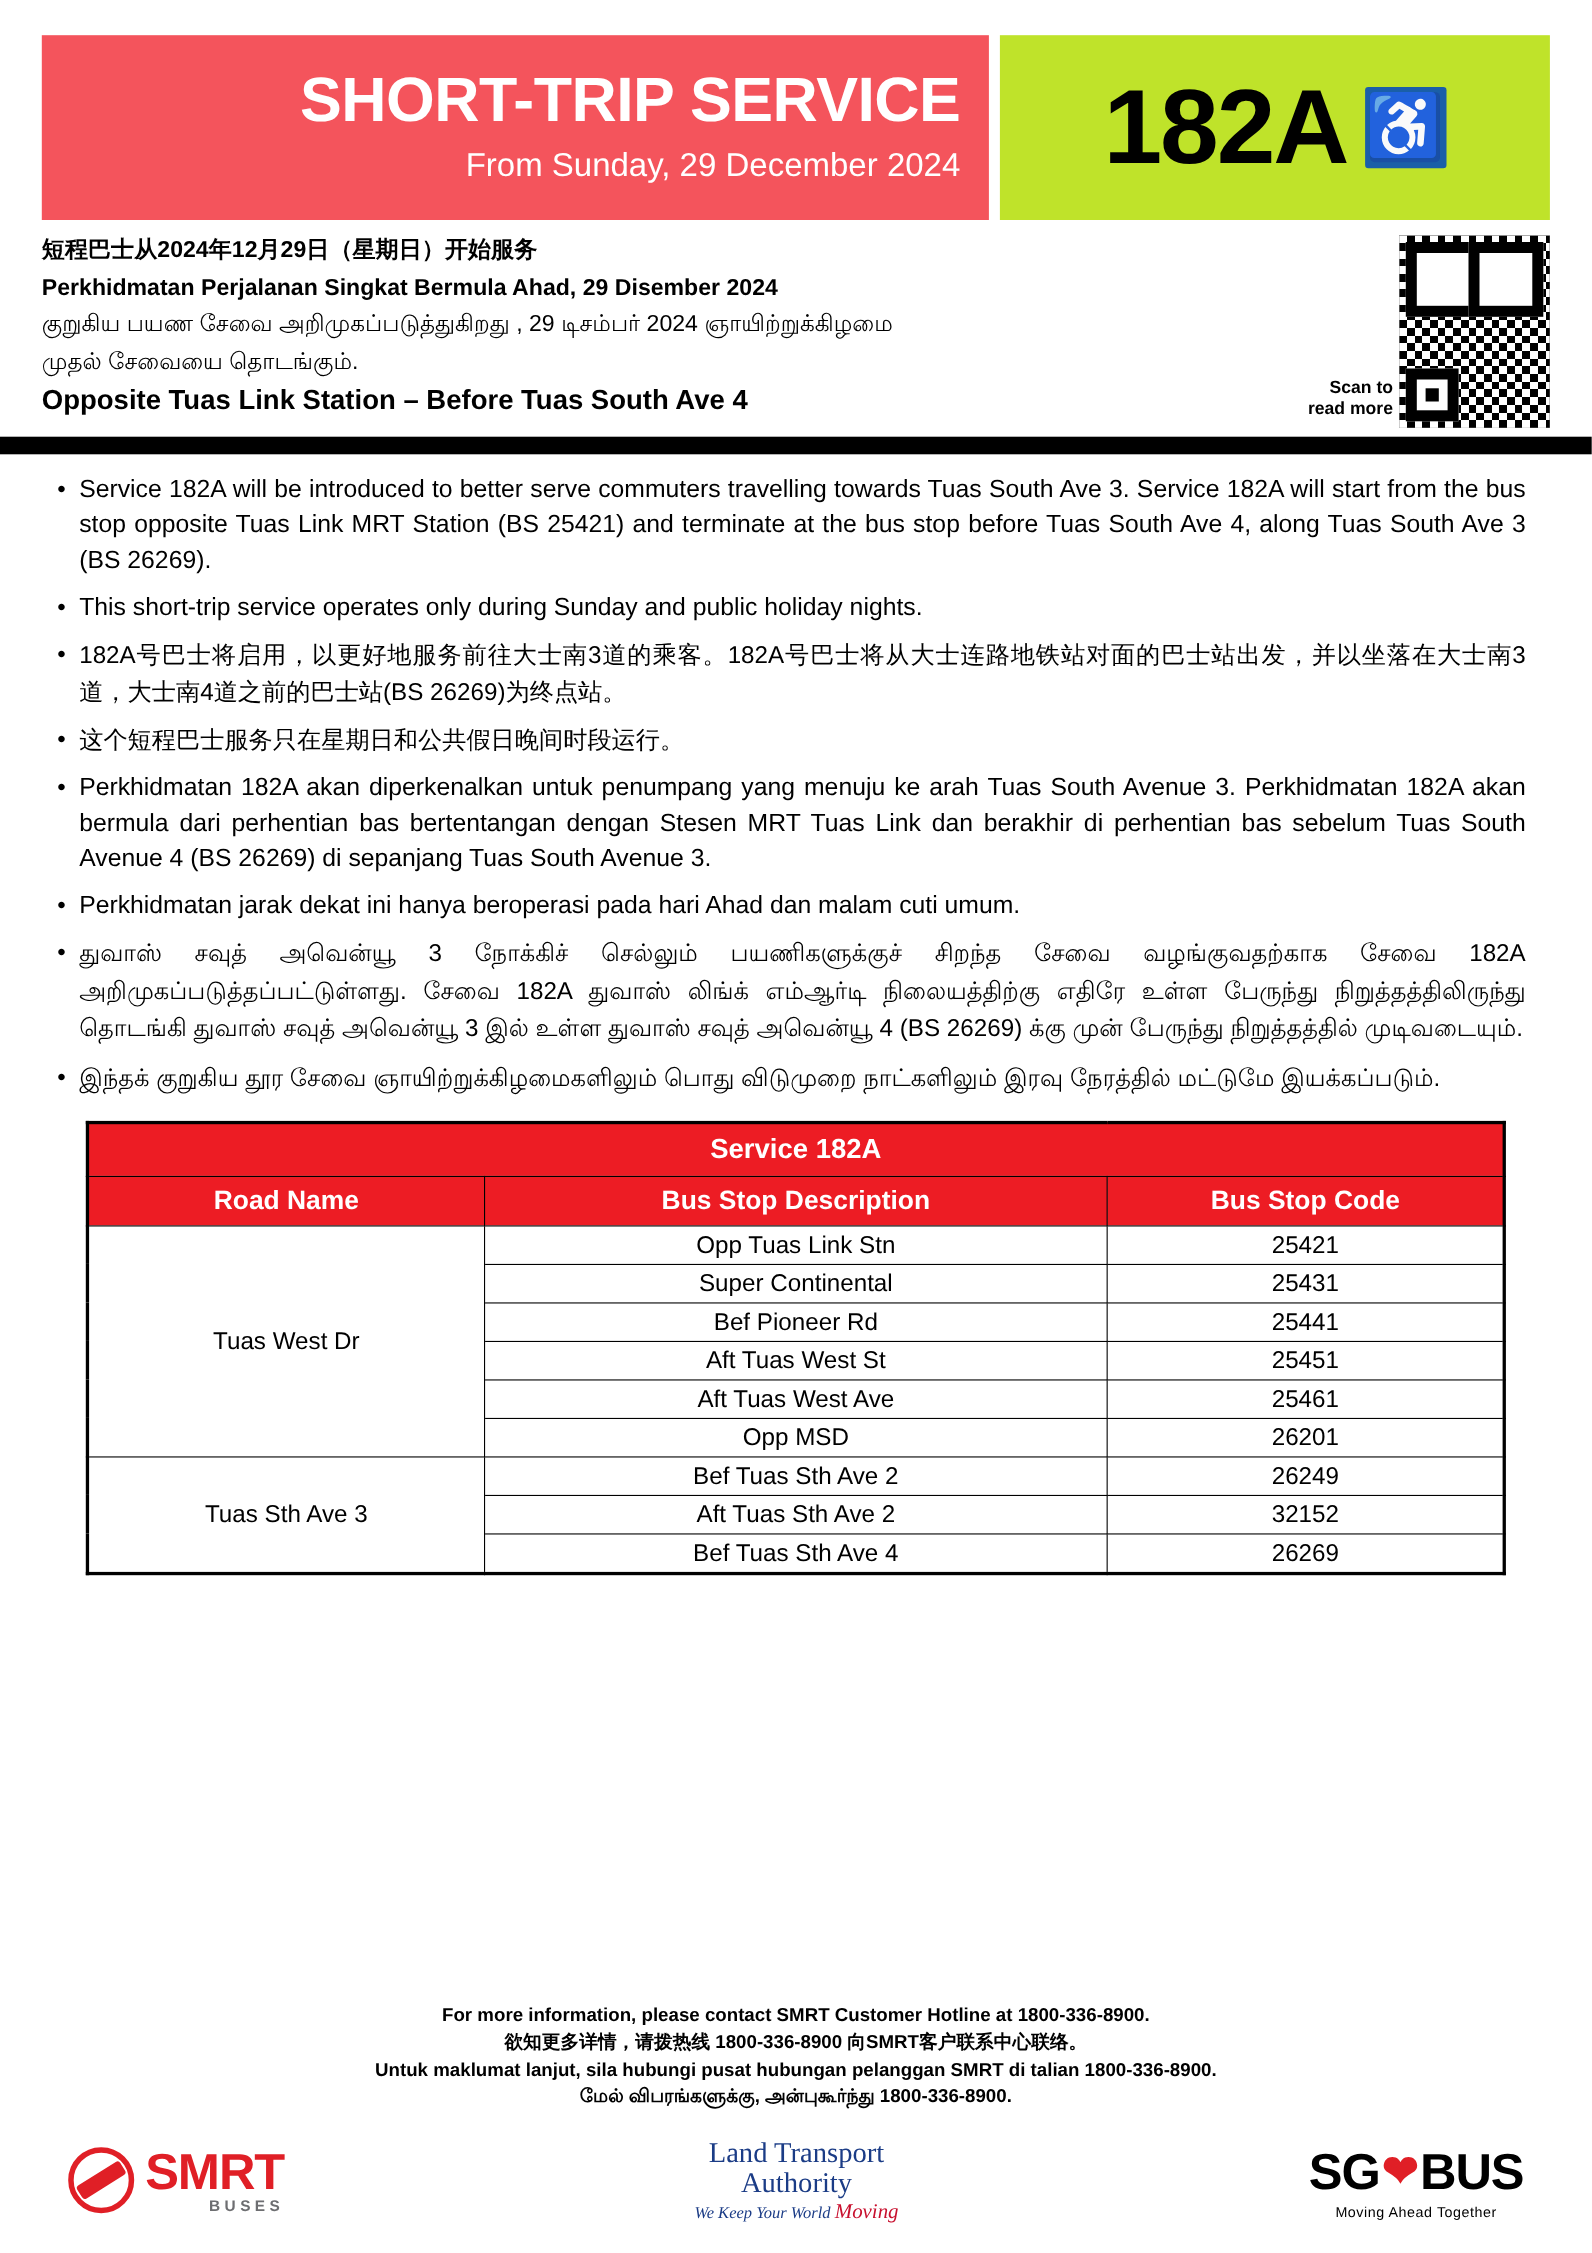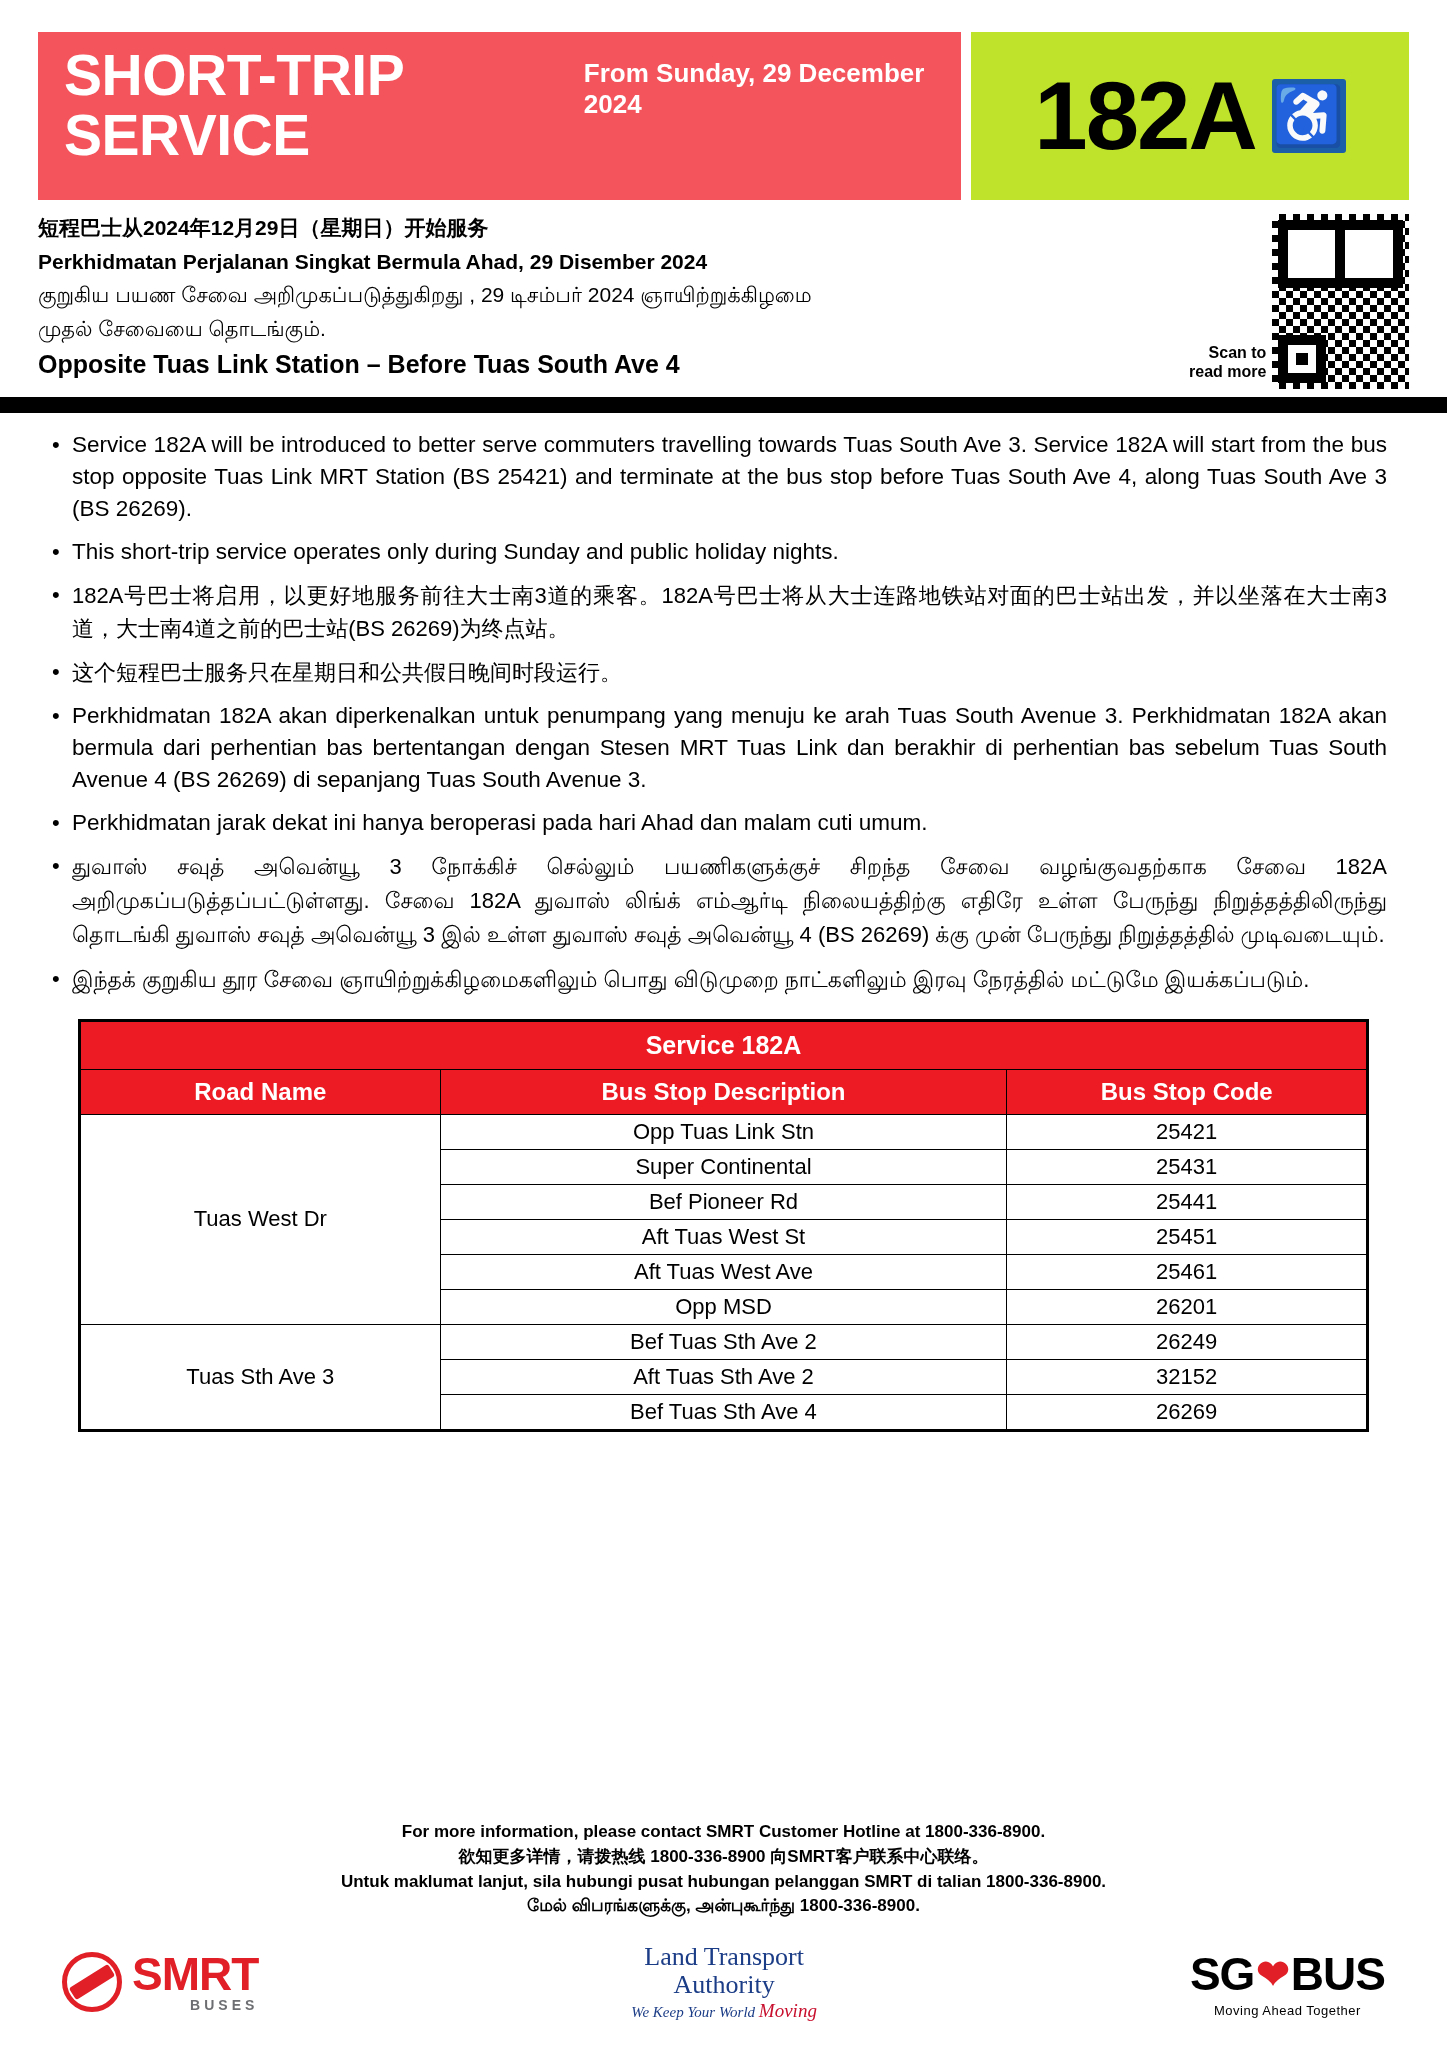--- a/index.html
+++ b/index.html
@@ -25,35 +25,36 @@
     display: flex;
     align-items: stretch;
     gap: 10px;
     padding-top: 32px;
   }
   .title-block {
     background: #f4545c;
     flex: 1 1 auto;
     padding: 14px 26px 16px 26px;
     display: flex;
-    flex-direction: row;
+    flex-direction: column;
     justify-content: center;
     min-height: 168px;
+    text-align: right;
   }
   .title-main {
     color: #ffffff;
     font-size: 57px;
     font-weight: bold;
     line-height: 1.05;
     letter-spacing: -0.5px;
   }
   .title-sub {
     color: #ffffff;
-    font-size: 26px;
-    font-weight: bold;
+    font-size: 30px;
+    font-weight: normal;
     margin-top: 12px;
   }
   .route-block {
     background: #bfe32a;
     width: 500px;
     min-height: 168px;
     display: flex;
     align-items: center;
     justify-content: center;
     position: relative;

